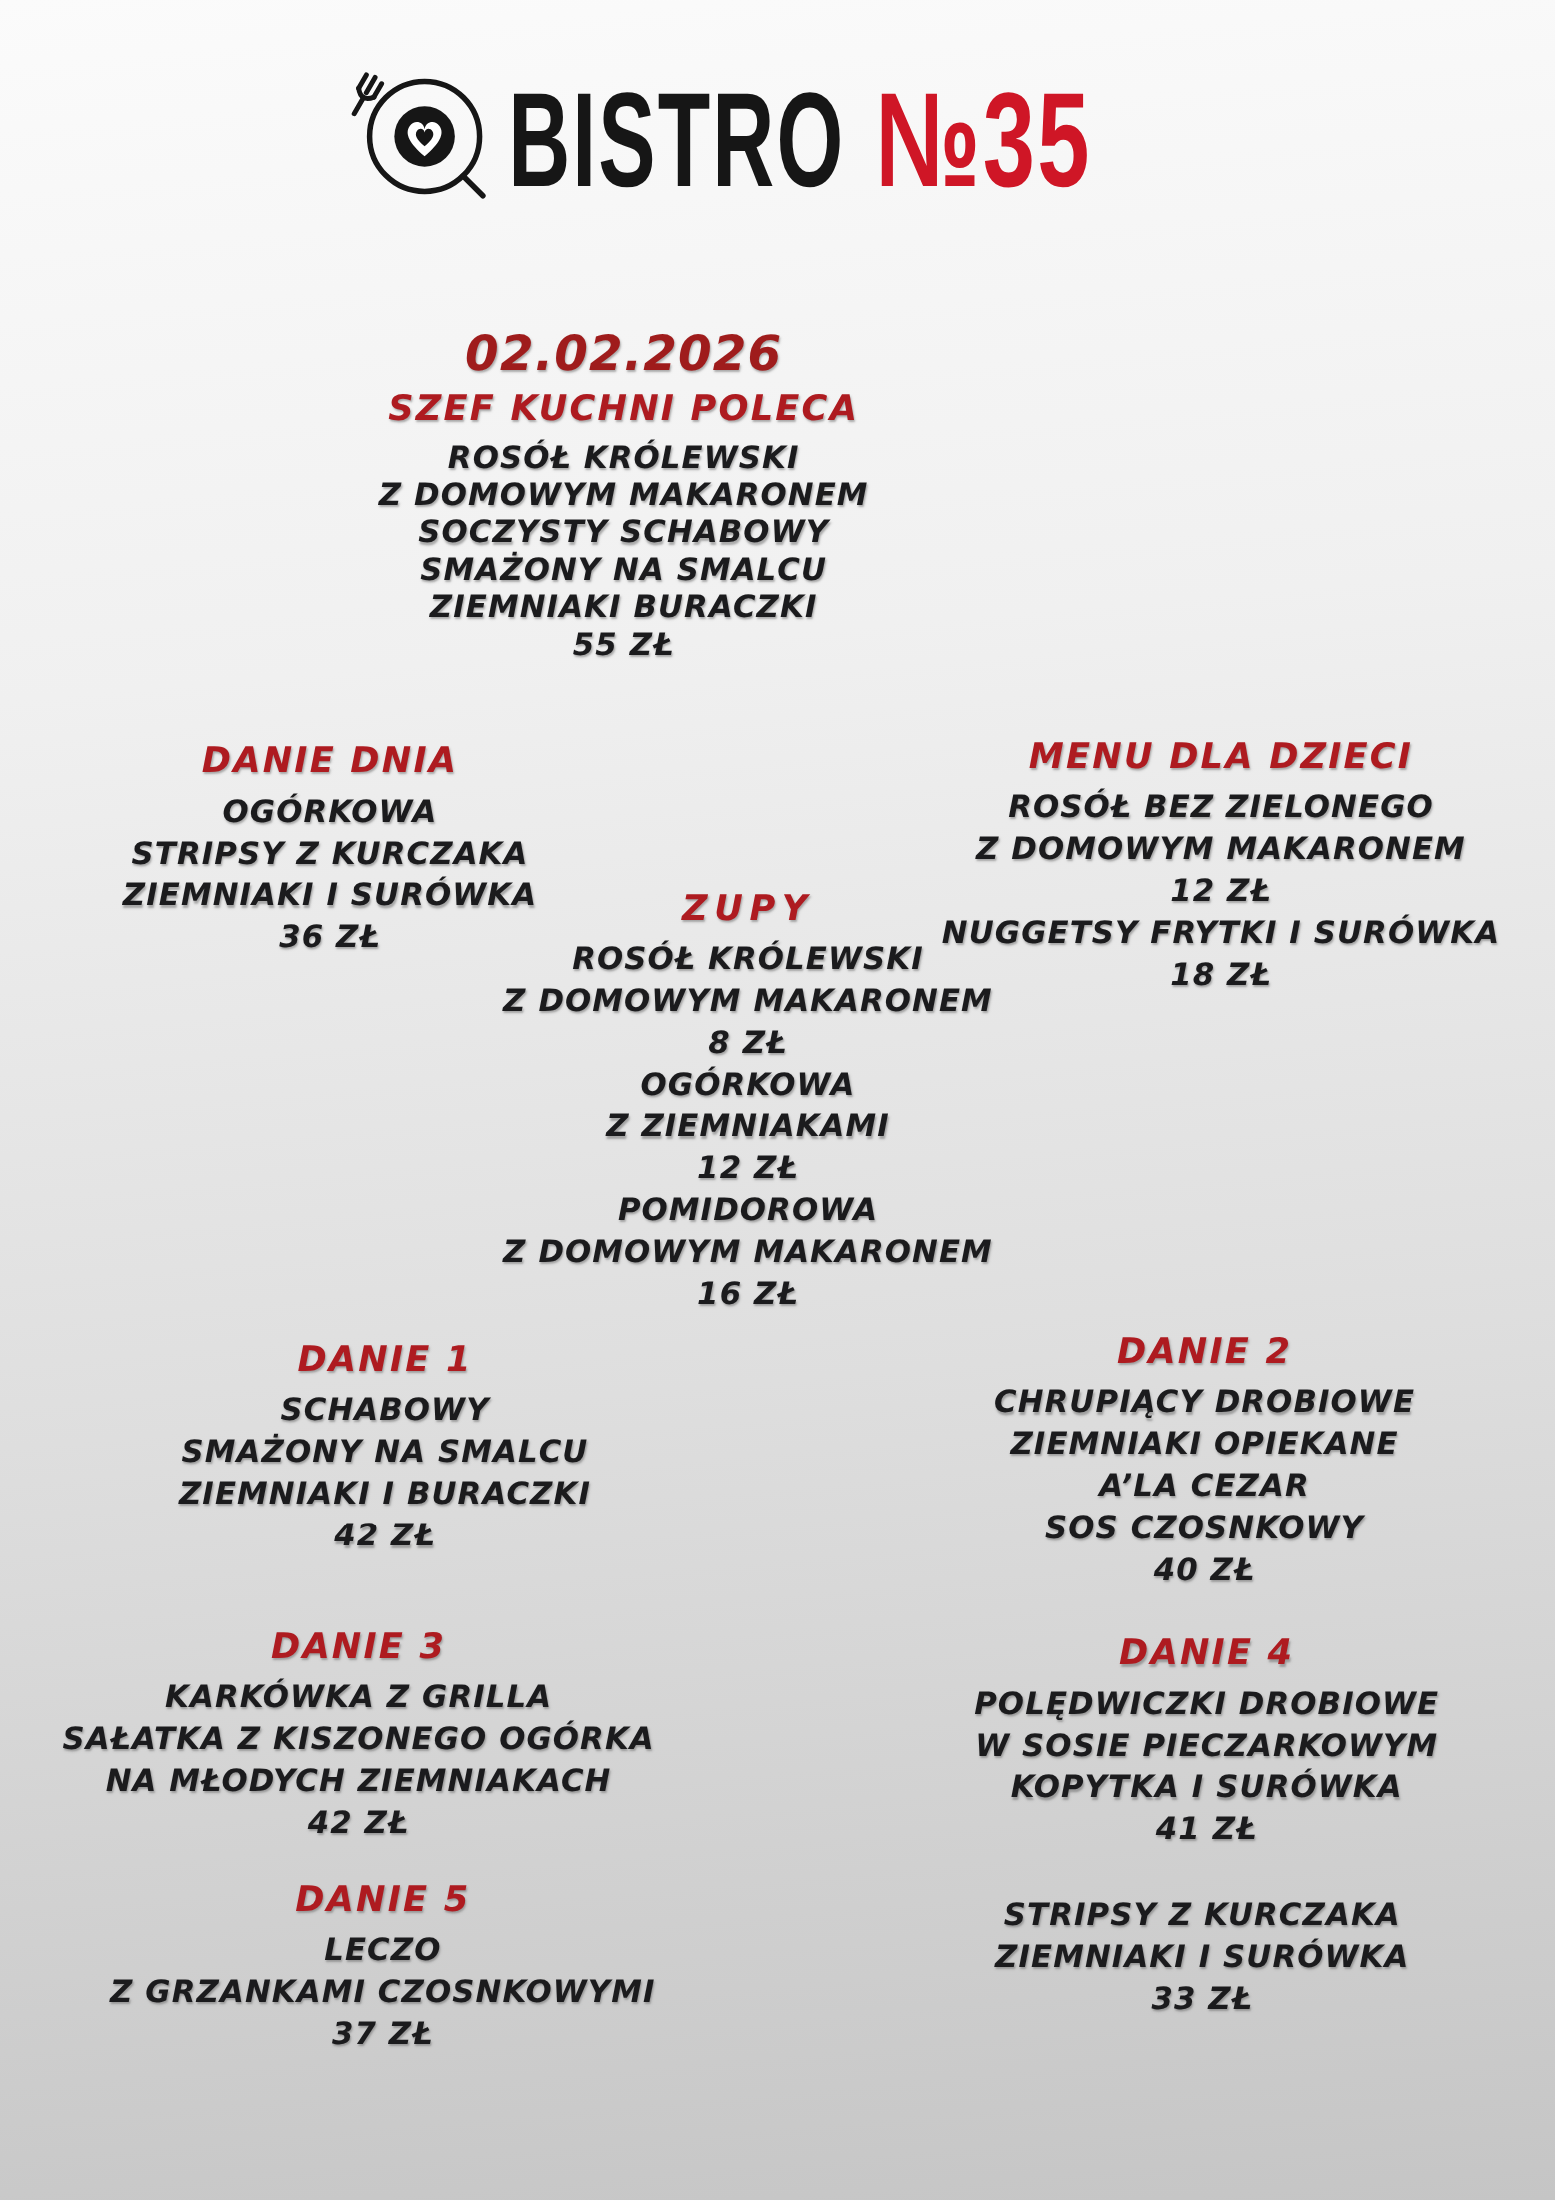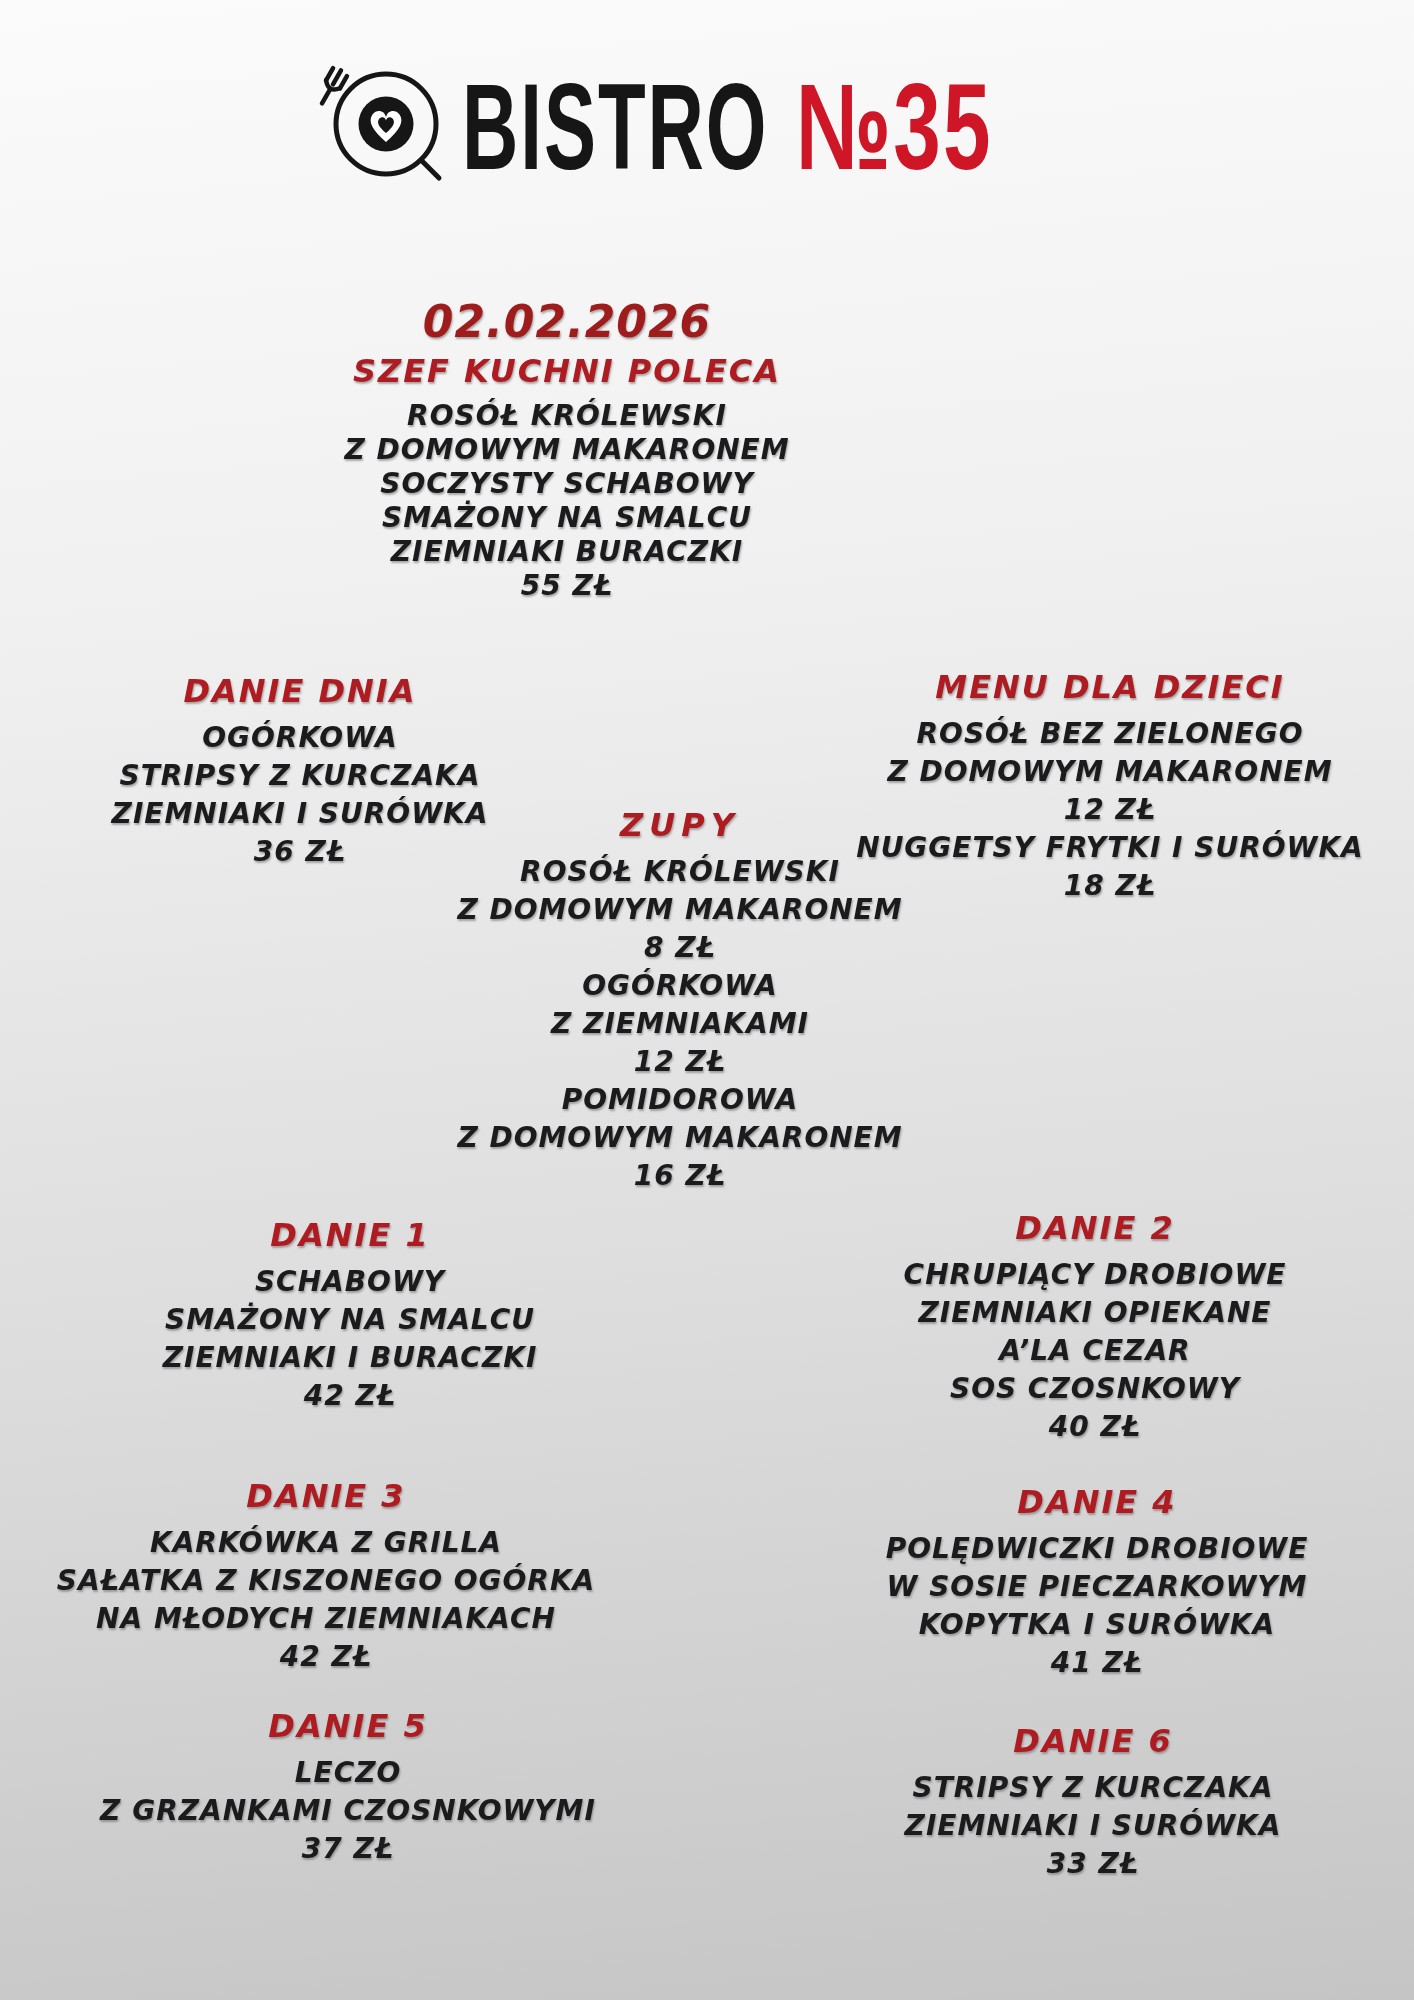--- a/index.html
+++ b/index.html
@@ -217,19 +217,18 @@
 <section class="centered menu-section danie-5">
   <h2 class="section-title">DANIE 5</h2>
   <div class="section-lines">
       <div class="line">LECZO</div>
       <div class="line">Z GRZANKAMI CZOSNKOWYMI</div>
       <div class="line">37 ZŁ</div>
     </div>
 </section>
 
 <section class="centered menu-section danie-6">
-  <h2 class="section-title">DANIE 6</h2>
   <div class="section-lines">
       <div class="line">STRIPSY Z KURCZAKA</div>
       <div class="line">ZIEMNIAKI I SURÓWKA</div>
       <div class="line">33 ZŁ</div>
     </div>
 </section>
 
 </body></html>

